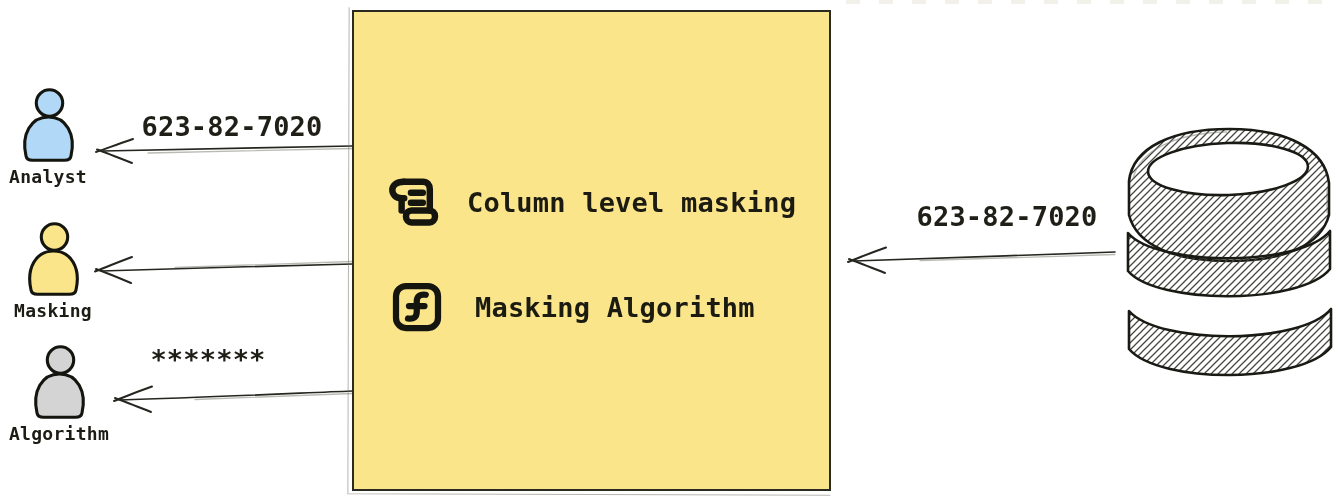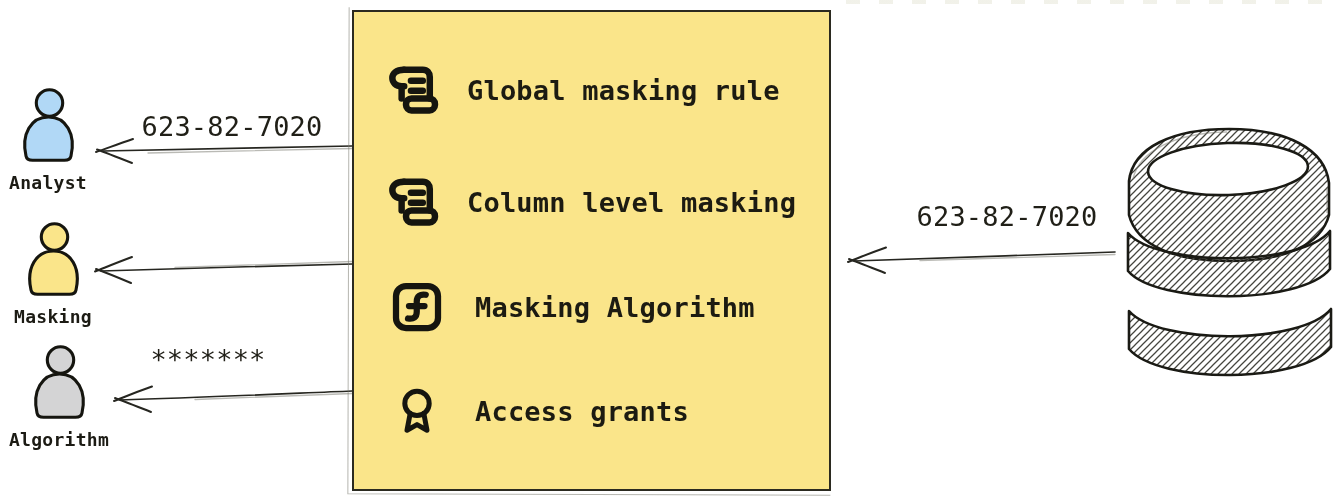--- a/index.html
+++ b/index.html
@@ -12,24 +12,24 @@
     position:absolute;left:846px;top:0;width:494px;height:4px;
     background:repeating-linear-gradient(90deg,#eeeee4 0 14px,transparent 14px 33px);
     opacity:.8;
   }
   
   .persona{position:absolute;width:124px;display:flex;flex-direction:column;align-items:center;}
   .persona-analyst{left:-14px;top:86px;}
   .persona-support{left:-9px;top:220px;}
   .persona-developer{left:-3px;top:343px;}
   .person-icon{width:60px;height:76px;display:block;}
-  .persona-label{margin-top:10px;font-size:18px;font-weight:bold;letter-spacing:.3px;white-space:nowrap;}
+  .persona-label{margin-top:4px;font-size:18px;font-weight:bold;letter-spacing:.3px;white-space:nowrap;}
   
   .flow-value{
-    position:absolute;font-size:27px;font-weight:normal;letter-spacing:.2px;
+    position:absolute;font-size:27px;font-weight:bold;letter-spacing:.2px;
     text-align:center;white-space:nowrap;color:#201f17;
   }
   .value-analyst{left:138px;top:111px;width:188px;}
   .value-support{left:144px;top:215px;width:188px;}
   .value-developer{left:150px;top:344px;width:116px;}
   .value-database{left:915px;top:201px;width:184px;}
   
   .mask-box{
     position:absolute;left:352px;top:10px;width:479px;height:481px;
     border:2.5px solid #2b2a20;box-sizing:border-box;
@@ -115,31 +115,20 @@
     <g fill="none" stroke="#262620" stroke-linecap="round">
       <path d="M1115 252 C1030 255 935 258.5 854 261" stroke-width="1.7"></path>
       <path d="M1115 254.5 C1060 256.5 990 258.5 920 260.5" stroke="rgba(130,130,120,.55)" stroke-width="1.3"></path>
       <path d="M886 247.5 C866 254.5 856 259 848 262" stroke-width="2"></path>
       <path d="M885 273 C866 265.5 856 261.5 849 259" stroke-width="2"></path>
     </g>
   </svg>
 
   <div class="mask-box" style="background-color: rgb(250, 229, 138);">
 
-    <div class="box-row row-1">
-      <svg class="row-icon" viewBox="0 0 24 24" fill="none" stroke="#15150f" stroke-width="2.5" stroke-linecap="round" stroke-linejoin="round">
-        <path d="M8.5 4.2 C5.4 4.2 4 5.7 4 7.4 C4 9.1 5.3 10.5 7.6 10.5 L8.6 10.5"></path>
-        <path d="M8.5 4.2 L15.8 4.2 C17.5 4.2 18.5 5.3 18.5 7 L18.5 15.3"></path>
-        <path d="M7.6 10.5 L7.6 15.3"></path>
-        <rect x="9.3" y="15.3" width="11.2" height="4.6" rx="2.1"></rect>
-        <path d="M11.2 8.4 h4.6"></path>
-        <path d="M11.2 12.3 h4.6"></path>
-      </svg>
-      <div class="row-label">Global masking rule</div>
-    </div>
 
     <div class="box-row row-3">
       <svg class="row-icon" viewBox="0 0 24 24" fill="none" stroke="#15150f" stroke-width="2.5" stroke-linecap="round" stroke-linejoin="round">
         <rect x="3.6" y="3.6" width="16.8" height="16.8" rx="4"></rect>
         <path d="M8.8 11.6 h6.2"></path>
         <path d="M8.4 16.6 C10.6 17 11.9 16.1 11.9 13.9 L11.9 9.8 C11.9 7.6 13.3 6.7 15.5 7.1"></path>
       </svg>
       <div class="row-label">Masking Algorithm</div>
     </div>
 
@@ -148,27 +137,20 @@
         <path d="M8.5 4.2 C5.4 4.2 4 5.7 4 7.4 C4 9.1 5.3 10.5 7.6 10.5 L8.6 10.5"></path>
         <path d="M8.5 4.2 L15.8 4.2 C17.5 4.2 18.5 5.3 18.5 7 L18.5 15.3"></path>
         <path d="M7.6 10.5 L7.6 15.3"></path>
         <rect x="9.3" y="15.3" width="11.2" height="4.6" rx="2.1"></rect>
         <path d="M11.2 8.4 h4.6"></path>
         <path d="M11.2 12.3 h4.6"></path>
       </svg>
       <div class="row-label">Column level masking</div>
     </div>
 
-    <div class="box-row row-4">
-      <svg class="row-icon" viewBox="0 0 24 24" fill="none" stroke="#15150f" stroke-width="2.5" stroke-linecap="round" stroke-linejoin="round">
-        <circle cx="12" cy="8.2" r="6.1"></circle>
-        <path d="M8.6 13.2 L7 21.6 L12 18.8 L17 21.6 L15.4 13.2"></path>
-      </svg>
-      <div class="row-label">Access grants</div>
-    </div>
   </div>
 
   <svg class="db-icon" viewBox="0 0 216 274">
     <defs>
       <pattern id="hatch" width="7" height="7" patternUnits="userSpaceOnUse">
         <path d="M0 7 L7 0 M-1.75 1.75 L1.75 -1.75 M5.25 8.75 L8.75 5.25" stroke="#45453f" stroke-width="1.25" fill="none"></path>
       </pattern>
     </defs>
 
     <path d="M8 60 C12 26 52 8 108 8 C166 8 204 28 208 62 L208 94 C200 125 162 140 108 140 C54 140 16 125 8 94 Z" fill="url(#hatch)" stroke="#1a1a14" stroke-width="2.6" stroke-linejoin="round"></path>

